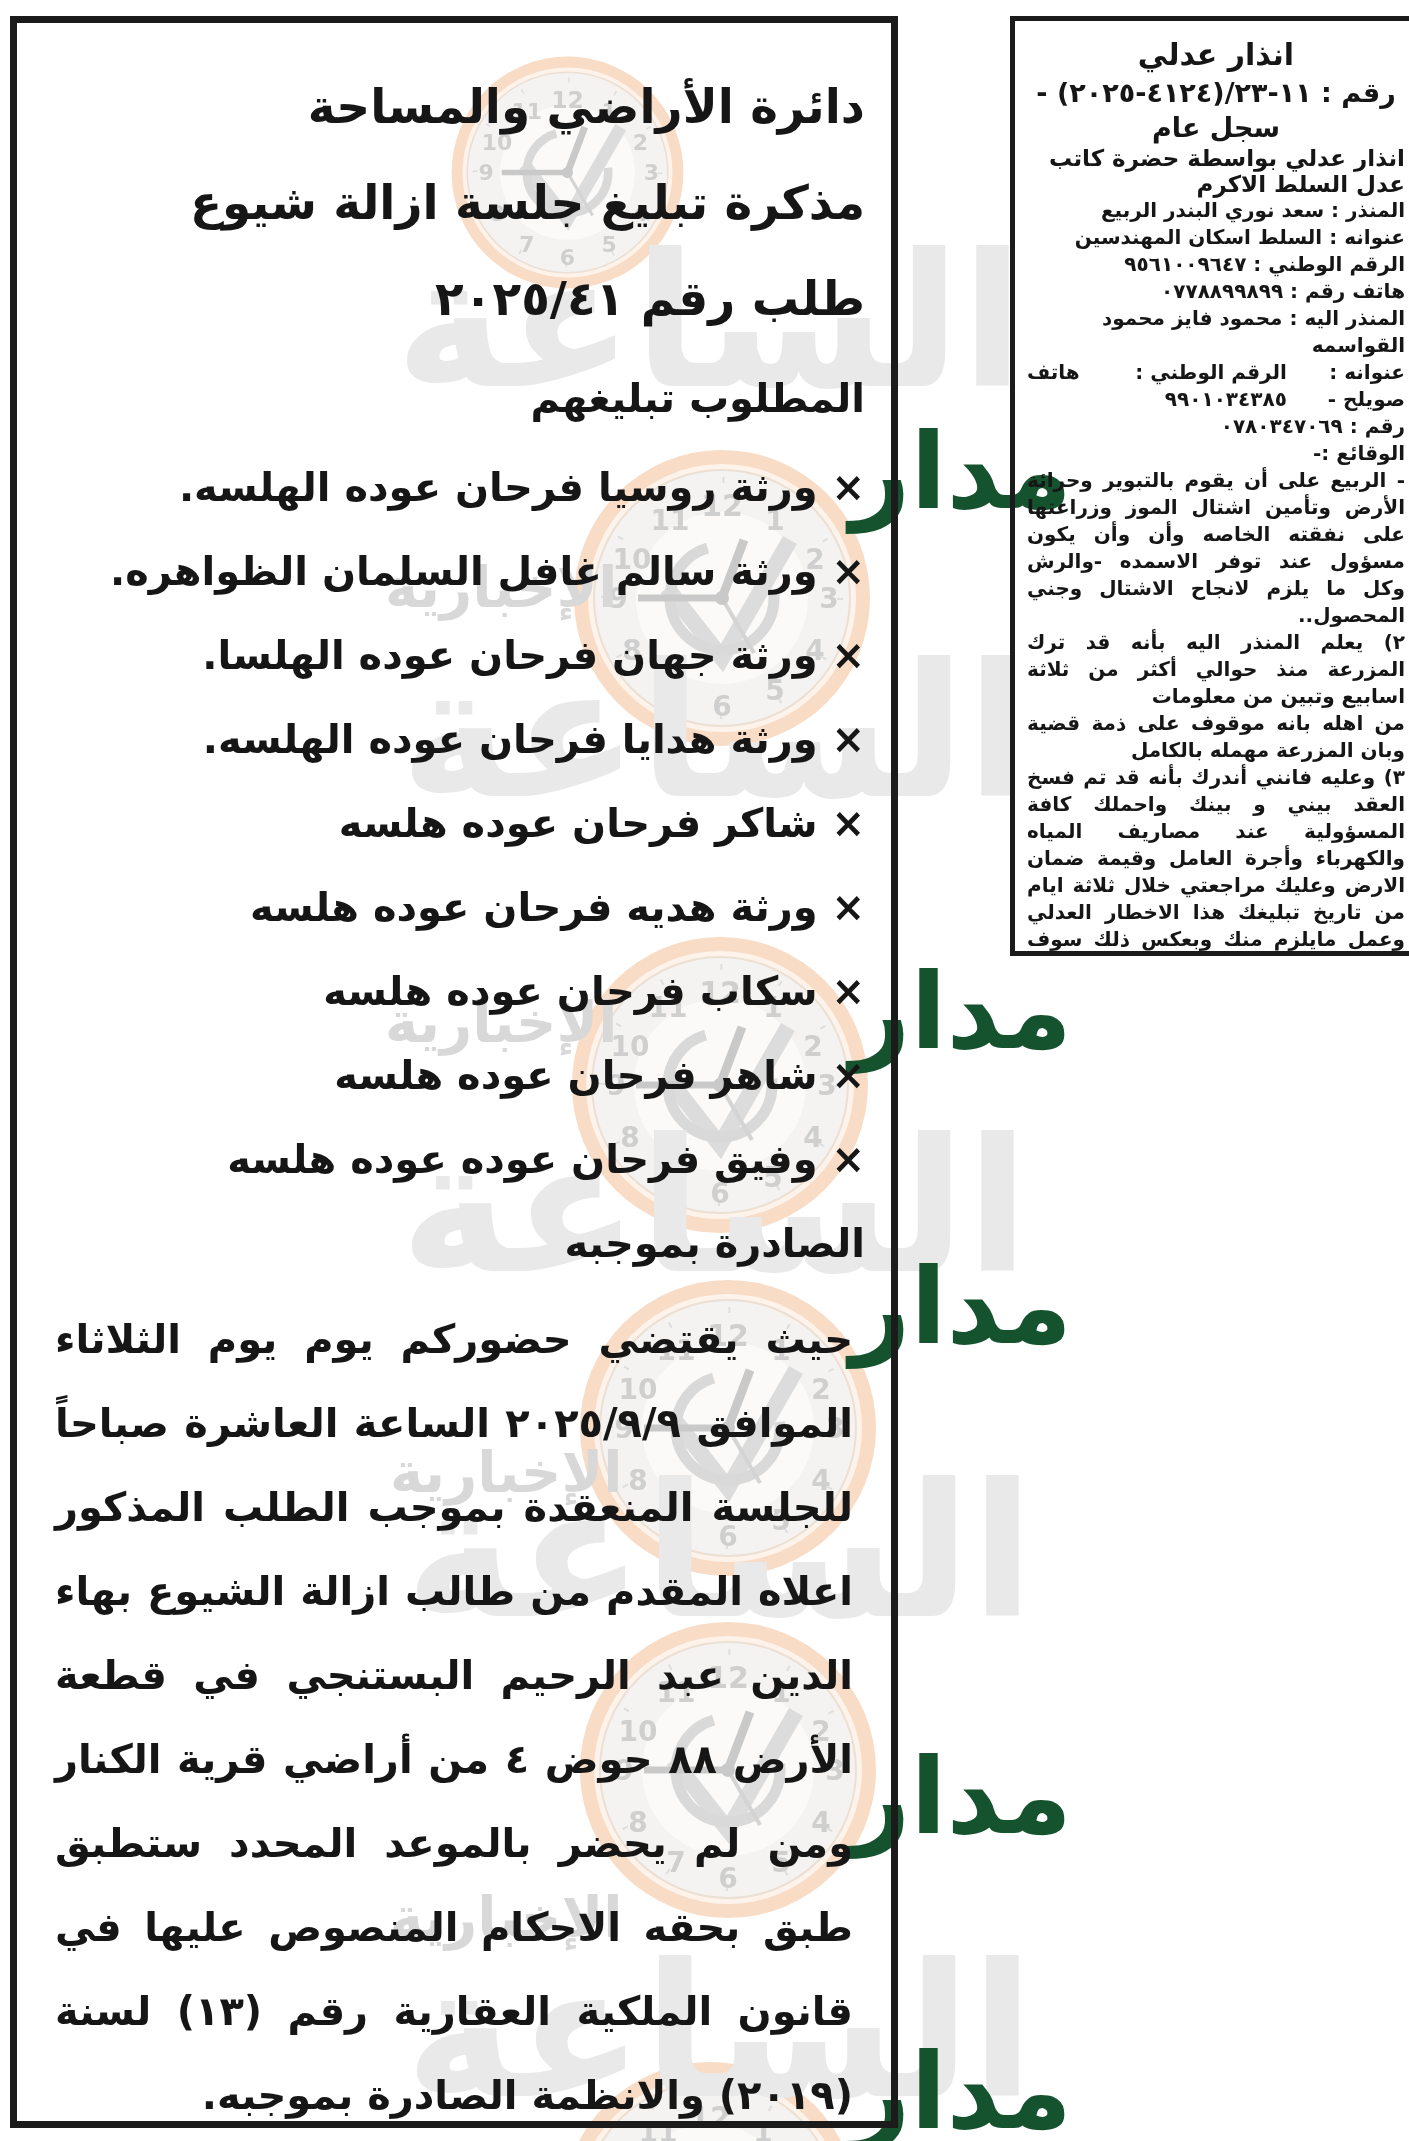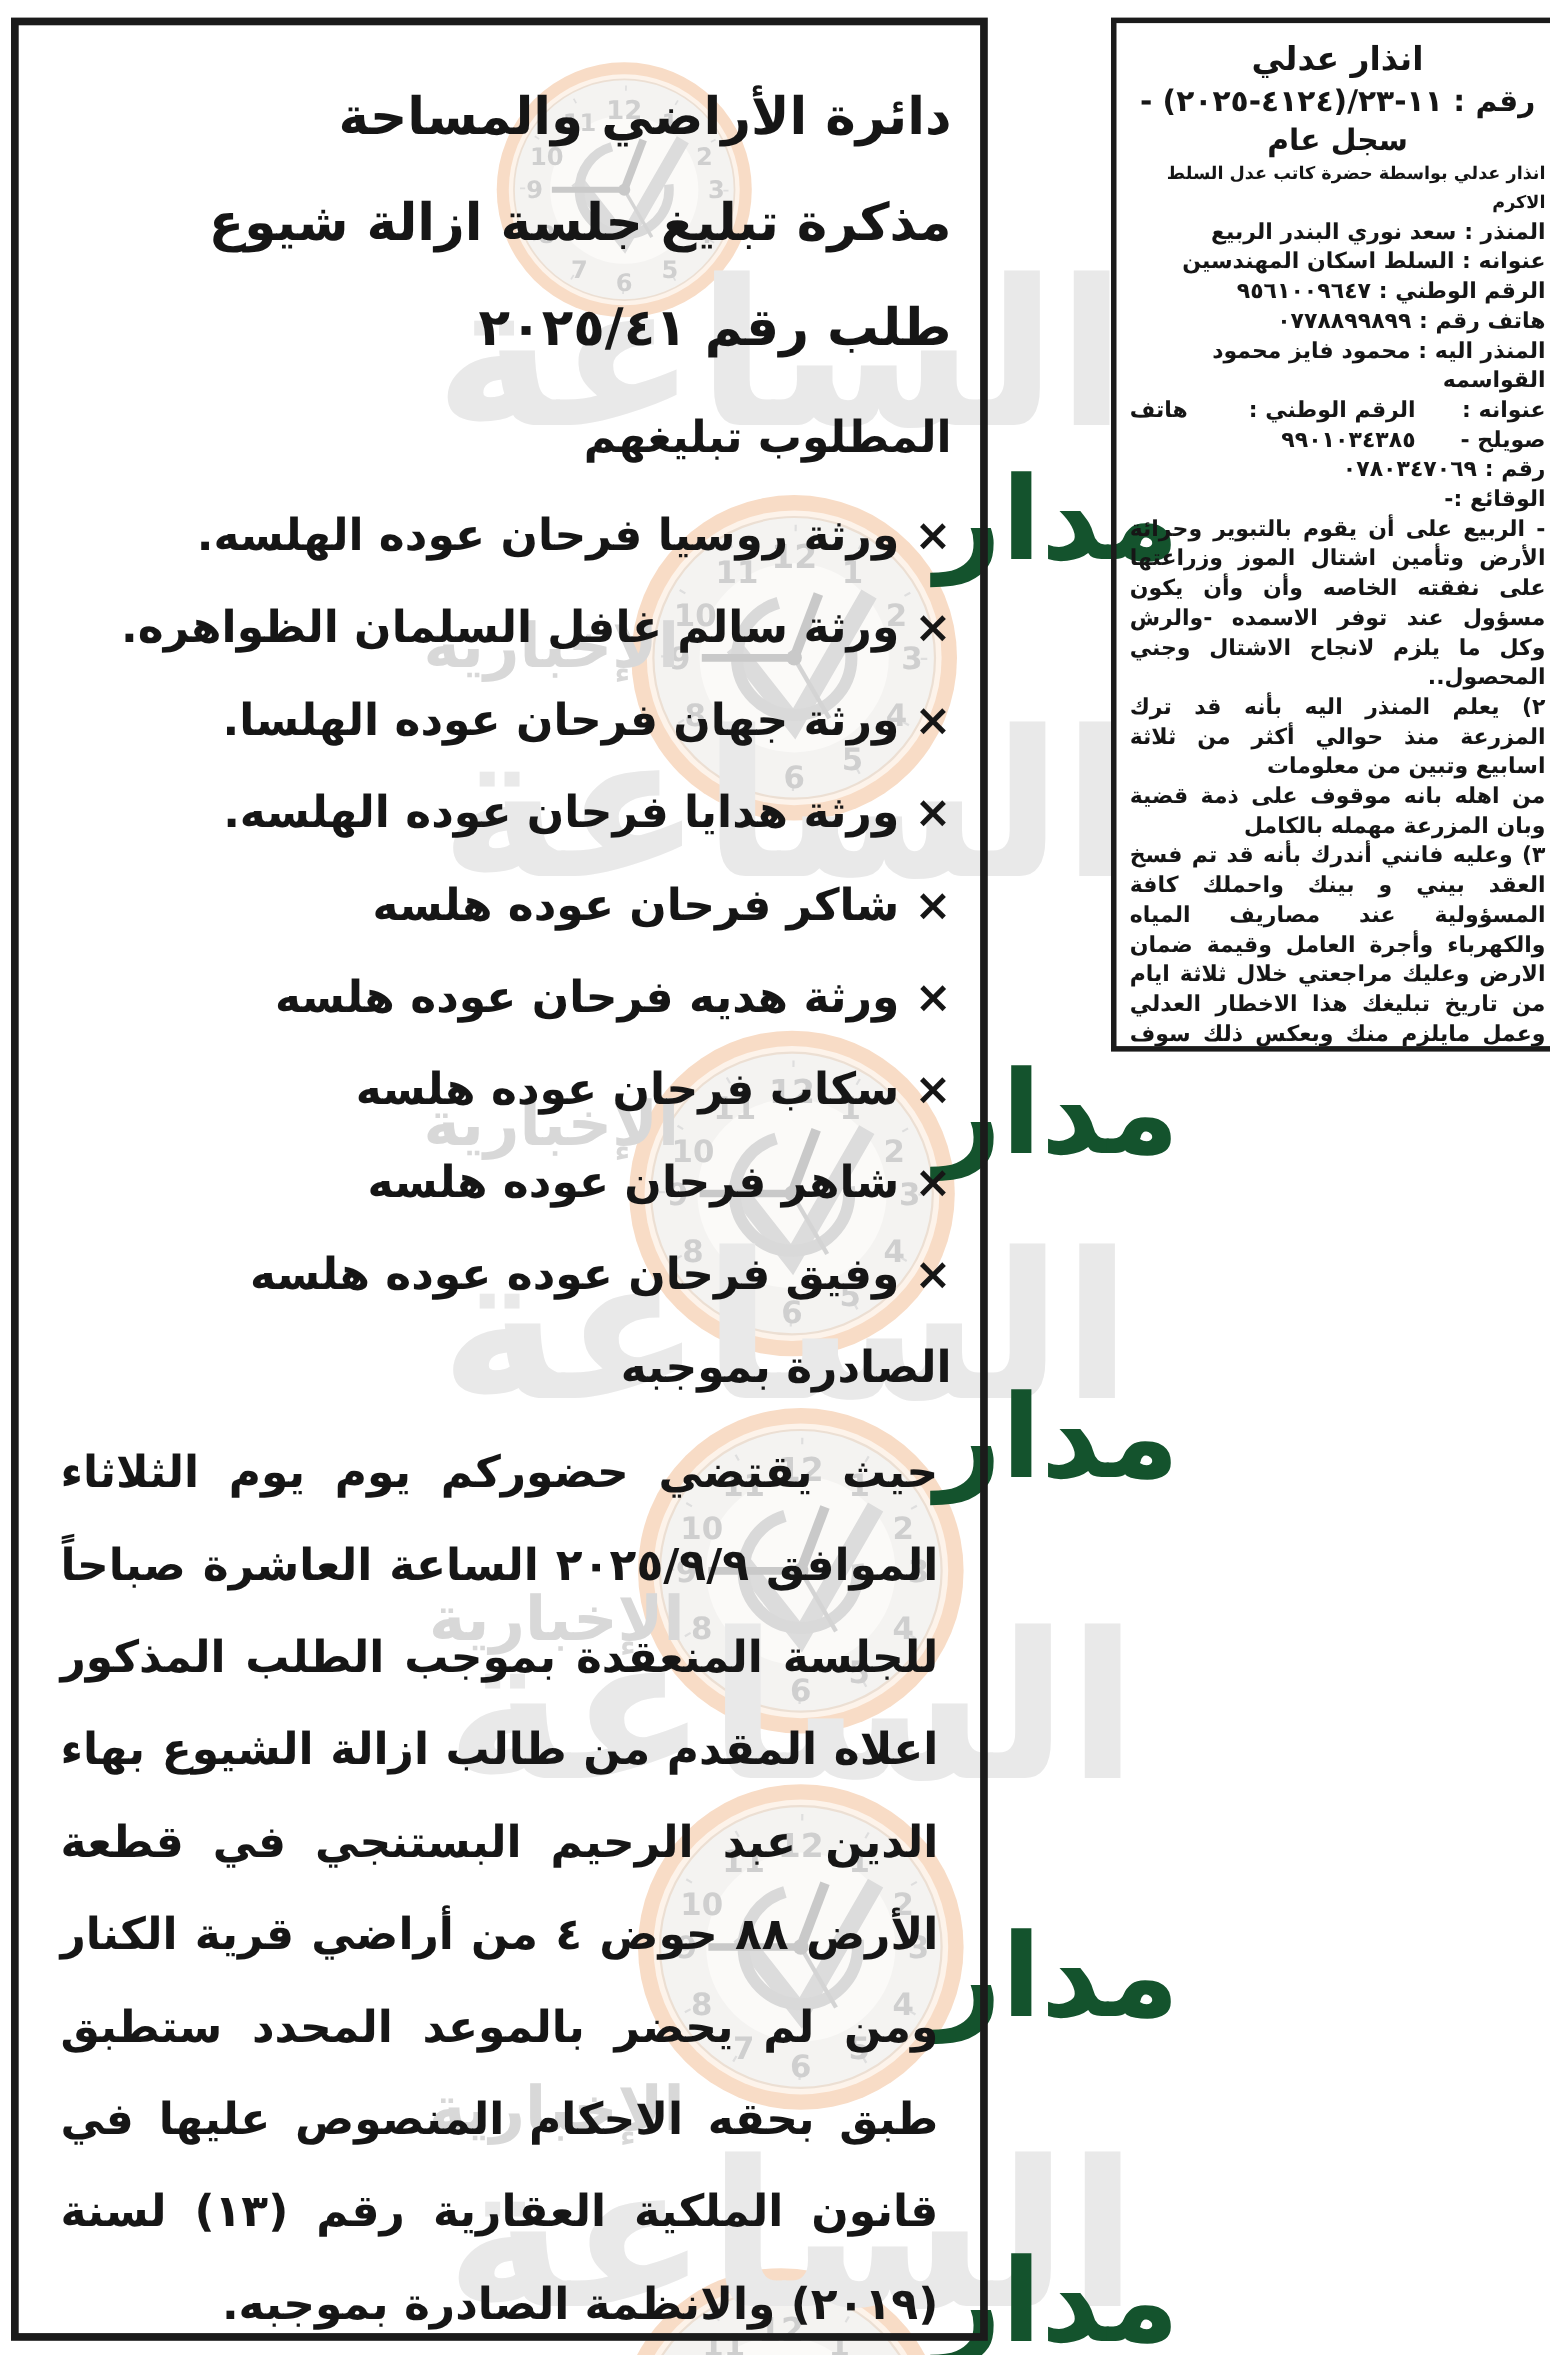--- a/index.html
+++ b/index.html
@@ -22,21 +22,21 @@
   .names{margin-top:16px;}
   .l-issued{font-size:40px;font-weight:bold;text-align:right;line-height:84px;}
   .l-body{font-size:40px;font-weight:bold;line-height:84px;text-align:justify;margin:12px;}
   
   .right-box{position:absolute;z-index:1;left:962px;top:16px;width:412px;height:940px;
              border:5px solid #1b1b1b;box-sizing:border-box;padding:0 12px;overflow:hidden;
              background:transparent;margin-left:48px;}
   .r-title{font-size:30px;font-weight:bold;text-align:center;line-height:40px;margin-top:14px;}
   .r-ref{font-size:27px;font-weight:bold;text-align:center;line-height:36px;}
   .r-reg{font-size:27px;font-weight:bold;text-align:center;line-height:34px;}
-  .r-intro{font-size:16px;font-weight:bold;text-align:right;line-height:26px;}
+  .r-intro{font-size:23px;font-weight:bold;text-align:right;line-height:26px;}
   .r-detail{font-size:20px;font-weight:bold;text-align:right;line-height:27px;}
   .r-detail-row{display:flex;justify-content:space-between;font-size:20px;font-weight:bold;line-height:27px;}
   .r-para{font-size:20px;font-weight:bold;text-align:justify;line-height:27px;margin:0;}
   svg text{font-family:"DejaVu Sans", sans-serif;}
 </style>
 </head>
 <body>
 
 <div class="page">
 

